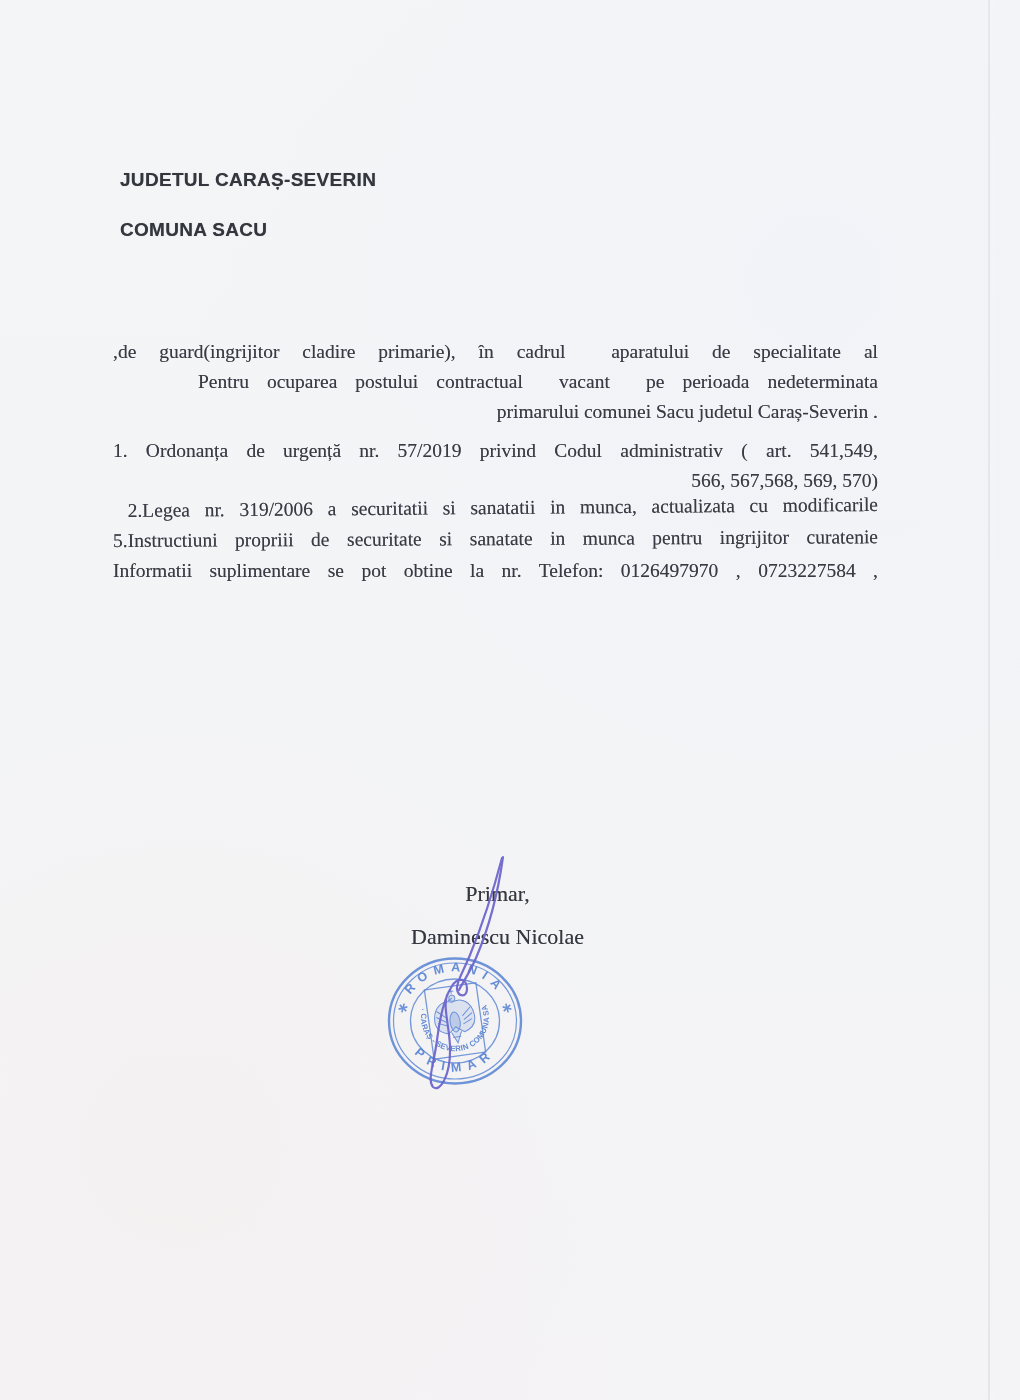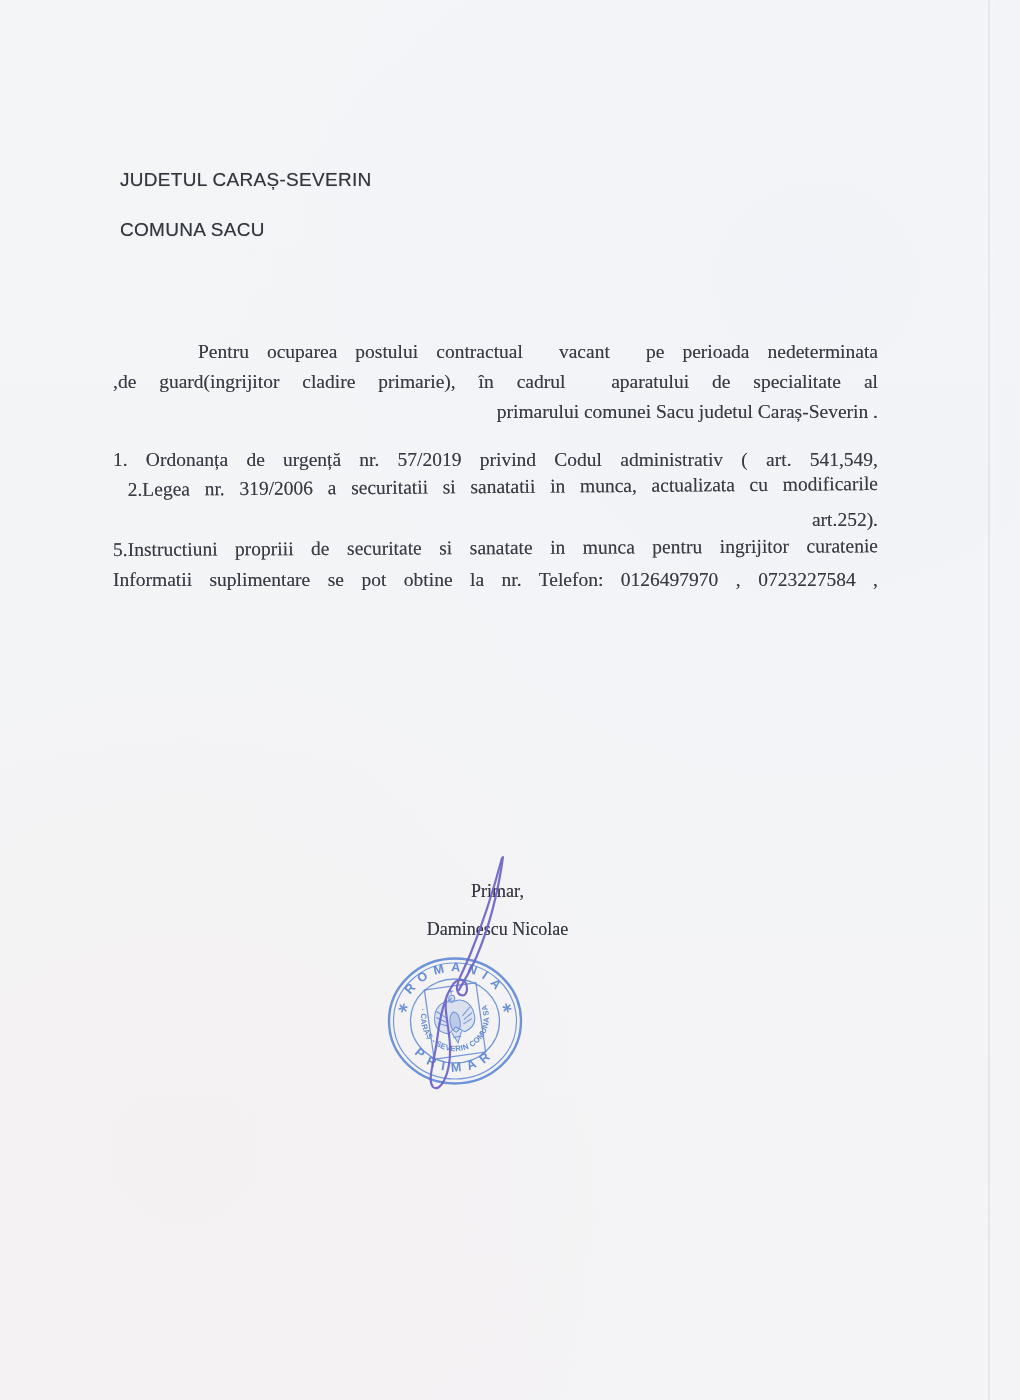--- a/index.html
+++ b/index.html
@@ -8,59 +8,59 @@
   .page{position:absolute;inset:0;
         background:
           radial-gradient(circle at 18% 82%, rgba(246,239,238,.45), rgba(246,239,238,0) 38%),
           radial-gradient(circle at 80% 20%, rgba(240,242,248,.6), rgba(240,242,248,0) 45%),
           linear-gradient(180deg,#f4f5f7 0%,#f3f4f6 55%,#f4f3f5 100%);}
   .page::after{content:"";position:absolute;left:988px;top:0;bottom:0;width:2px;
         background:rgba(188,190,199,.25);box-shadow:3px 0 8px rgba(252,252,254,.9);}
   .hdr{position:absolute;left:120px;
         font-family:"Liberation Sans","DejaVu Sans",sans-serif;
         font-size:19px;color:#33363d;letter-spacing:.3px;
-        text-shadow:0 0 .7px rgba(51,54,61,.55);}
+        text-shadow:0 0 .7px rgba(51,54,61,.55);font-weight:bold;}
   .hdr1{top:169px;}
   .hdr2{top:219px;}
   .title{position:absolute;left:115px;top:266px;width:765px;text-align:center;
         font-size:25px;color:#2f323a;letter-spacing:1.4px;
         text-shadow:0 0 .6px rgba(47,50,58,.6);}
   .body{position:absolute;left:113px;top:337px;width:765px;
         font-size:19.5px;line-height:30px;color:#383b44;
         text-shadow:0 0 .55px rgba(56,59,68,.55);}
   .line{white-space:pre-wrap;text-align:right;}
   .just{text-align:justify;text-align-last:justify;}
   .indent{text-indent:85px;}
-  .mt{margin-top:18px;}
+  .mt{margin-top:9px;}
   .tilt1{transform:rotate(-.45deg);transform-origin:left center;}
   .tilt2{transform:rotate(-.28deg);transform-origin:left center;}
   .sig{position:absolute;left:115px;top:881px;width:765px;text-align:center;
-        font-size:18px;color:#34373f;text-shadow:0 0 .55px rgba(52,55,63,.55);}
+        font-size:22px;color:#34373f;text-shadow:0 0 .55px rgba(52,55,63,.55);}
   .sig .name{margin-top:17px;}
   .overlay{position:absolute;inset:0;width:1020px;height:1400px;}
   #stamp-group{filter:blur(.4px);opacity:.93;}
   #sig-group{filter:blur(.25px);opacity:.92;}
   .stamp-txt{font-family:"Liberation Sans","DejaVu Sans",sans-serif;font-weight:bold;}
 </style>
 </head>
 <body>
 
 <div class="page">
 
   <div class="hdr hdr1">JUDETUL CARAȘ-SEVERIN</div>
   <div class="hdr hdr2">COMUNA SACU</div>
 
 
   <div class="body">
+    <div class="line just">,de guard(ingrijitor cladire primarie), în cadrul  aparatului de specialitate al</div>
     <div class="line just indent">Pentru ocuparea postului contractual  vacant  pe perioada nedeterminata</div>
-    <div class="line just">,de guard(ingrijitor cladire primarie), în cadrul  aparatului de specialitate al</div>
     <div class="line">primarului comunei Sacu judetul Caraș-Severin .</div>
     <div class="line just mt">1. Ordonanța de urgență nr. 57/2019 privind Codul administrativ ( art. 541,549,</div>
+    <div class="line">566, 567,568, 569, 570)</div>
     <div class="line just tilt1"> 2.Legea nr. 319/2006 a securitatii si sanatatii in munca, actualizata cu modificarile</div>
-    <div class="line">art.252).</div>
     <div class="line just tilt2">5.Instructiuni propriii de securitate si sanatate in munca pentru ingrijitor curatenie</div>
     <div class="line just">Informatii suplimentare se pot obtine la nr. Telefon: 0126497970 , 0723227584 ,</div>
   </div>
 
   <div class="sig">
     <div class="role">Primar,</div>
     <div class="name">Daminescu Nicolae</div>
   </div>
 
   <svg class="overlay" viewBox="0 0 1020 1400" aria-hidden="true">

